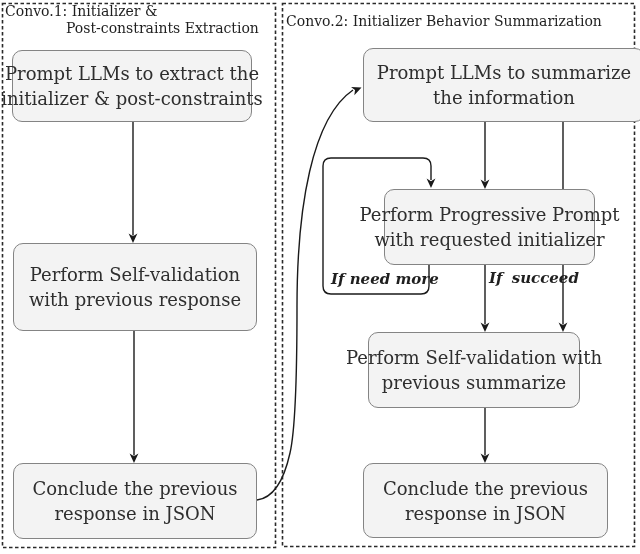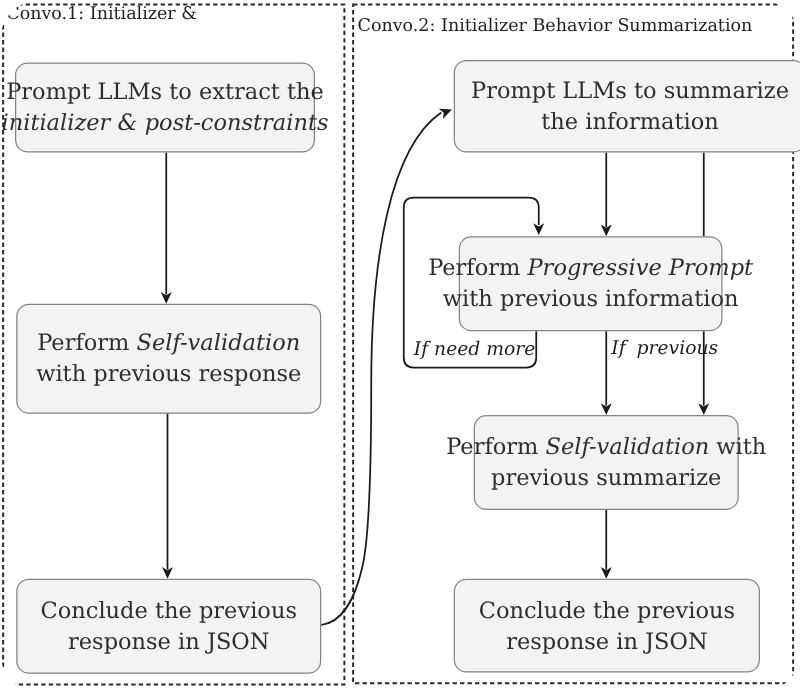--- a/index.html
+++ b/index.html
@@ -1,32 +1,32 @@
 <!DOCTYPE html>
 <html><head>
 <meta charset="utf-8">
 <style>
   html,body{margin:0;padding:0;background:#ffffff;}
   .fig{
     position:relative;width:640px;height:554px;background:#ffffff;overflow:hidden;
-    font-family:"DejaVu Serif","Liberation Serif",serif;color:#2e2e2e;border-radius:32px;
+    font-family:"DejaVu Serif","Liberation Serif",serif;color:#2e2e2e;
   }
   .layer{position:absolute;left:0;top:0;}
   .ptitle{
     position:absolute;font-size:14px;line-height:17px;color:#1f1f1f;white-space:nowrap;
   }
   .node{
     position:absolute;background:#f3f3f3;border:1.2px solid #848484;border-radius:10px;
     display:flex;flex-direction:column;align-items:center;justify-content:center;
     font-size:18px;line-height:25px;text-align:center;box-sizing:border-box;
   }
   .node .nline{white-space:pre;}
-  .it{font-style:italic;}
+  .it{}
   .edge-label{
-    position:absolute;font-style:italic;font-size:15px;color:#1f1f1f;white-space:nowrap;
+    position:absolute;font-style:italic;font-size:15px;color:#1f1f1f;white-space:nowrap;font-weight:bold;
   }
 </style>
 </head>
 <body>
 
 <div class="fig">
 
   <svg class="layer" width="640" height="554" viewBox="0 0 640 554">
 
     <g fill="none" stroke="#2a2a2a" stroke-width="1.6" stroke-dasharray="3.5 2.5">
@@ -52,20 +52,21 @@
       <path d="M485,189 L480.6,179.5 L485,182.2 L489.4,179.5 Z"></path>
       <path d="M431,188 L426.6,178.5 L431,181.2 L435.4,178.5 Z"></path>
       <path d="M485,332 L480.6,322.5 L485,325.2 L489.4,322.5 Z"></path>
       <path d="M563,332 L558.6,322.5 L563,325.2 L567.4,322.5 Z"></path>
       <path d="M485,463 L480.6,453.5 L485,456.2 L489.4,453.5 Z"></path>
       <path d="M0,0 L-9.5,-4.4 L-7,0 L-9.5,4.4 Z" transform="translate(361.5,87.5) rotate(-22)"></path>
     </g>
   </svg>
 
   <div class="ptitle" style="left:5px;top:3px">Convo.1: Initializer &amp;</div>
+  <div class="ptitle" style="left:66px;top:20px">Post-constraints Extraction</div>
   <div class="ptitle" style="left:286px;top:13px">Convo.2: Initializer Behavior Summarization</div>
 
   <div class="node" style="left:12px;top:50px;width:240px;height:72px">
     <div class="nline"><span>Prompt LLMs to extract the</span></div>
     <div class="nline"><span class="it">initializer &amp; post-constraints</span></div>
   </div>
 
   <div class="node" style="left:13px;top:243px;width:244px;height:88px">
     <div class="nline"><span>Perform </span><span class="it">Self-validation</span></div>
     <div class="nline"><span>with previous response</span></div>
@@ -74,31 +75,31 @@
   <div class="node" style="left:13px;top:463px;width:244px;height:76px">
     <div class="nline"><span>Conclude the previous</span></div>
     <div class="nline"><span>response in JSON</span></div>
   </div>
 
   <div class="node" style="left:363px;top:48px;width:282px;height:74px">
     <div class="nline"><span>Prompt LLMs to summarize</span></div>
     <div class="nline"><span>the information</span></div>
   </div>
 
-  <div class="node" style="left:367px;top:189px;width:211px;height:76px">
+  <div class="node" style="left:384px;top:189px;width:211px;height:76px">
     <div class="nline"><span>Perform </span><span class="it">Progressive Prompt</span></div>
-    <div class="nline"><span>with previous information</span></div>
+    <div class="nline"><span>with requested initializer</span></div>
   </div>
 
-  <div class="node" style="left:379px;top:332px;width:212px;height:76px">
+  <div class="node" style="left:368px;top:332px;width:212px;height:76px">
     <div class="nline"><span>Perform </span><span class="it">Self-validation</span><span> with</span></div>
     <div class="nline"><span>previous summarize</span></div>
   </div>
 
   <div class="node" style="left:363px;top:463px;width:245px;height:75px">
     <div class="nline"><span>Conclude the previous</span></div>
     <div class="nline"><span>response in JSON</span></div>
   </div>
 
   <div class="edge-label" style="left:331px;top:270px">If need more</div>
-  <div class="edge-label" style="left:489px;top:269px;word-spacing:4px">If previous</div>
+  <div class="edge-label" style="left:489px;top:269px;word-spacing:4px">If succeed</div>
 
 </div>
 
 </body></html>

